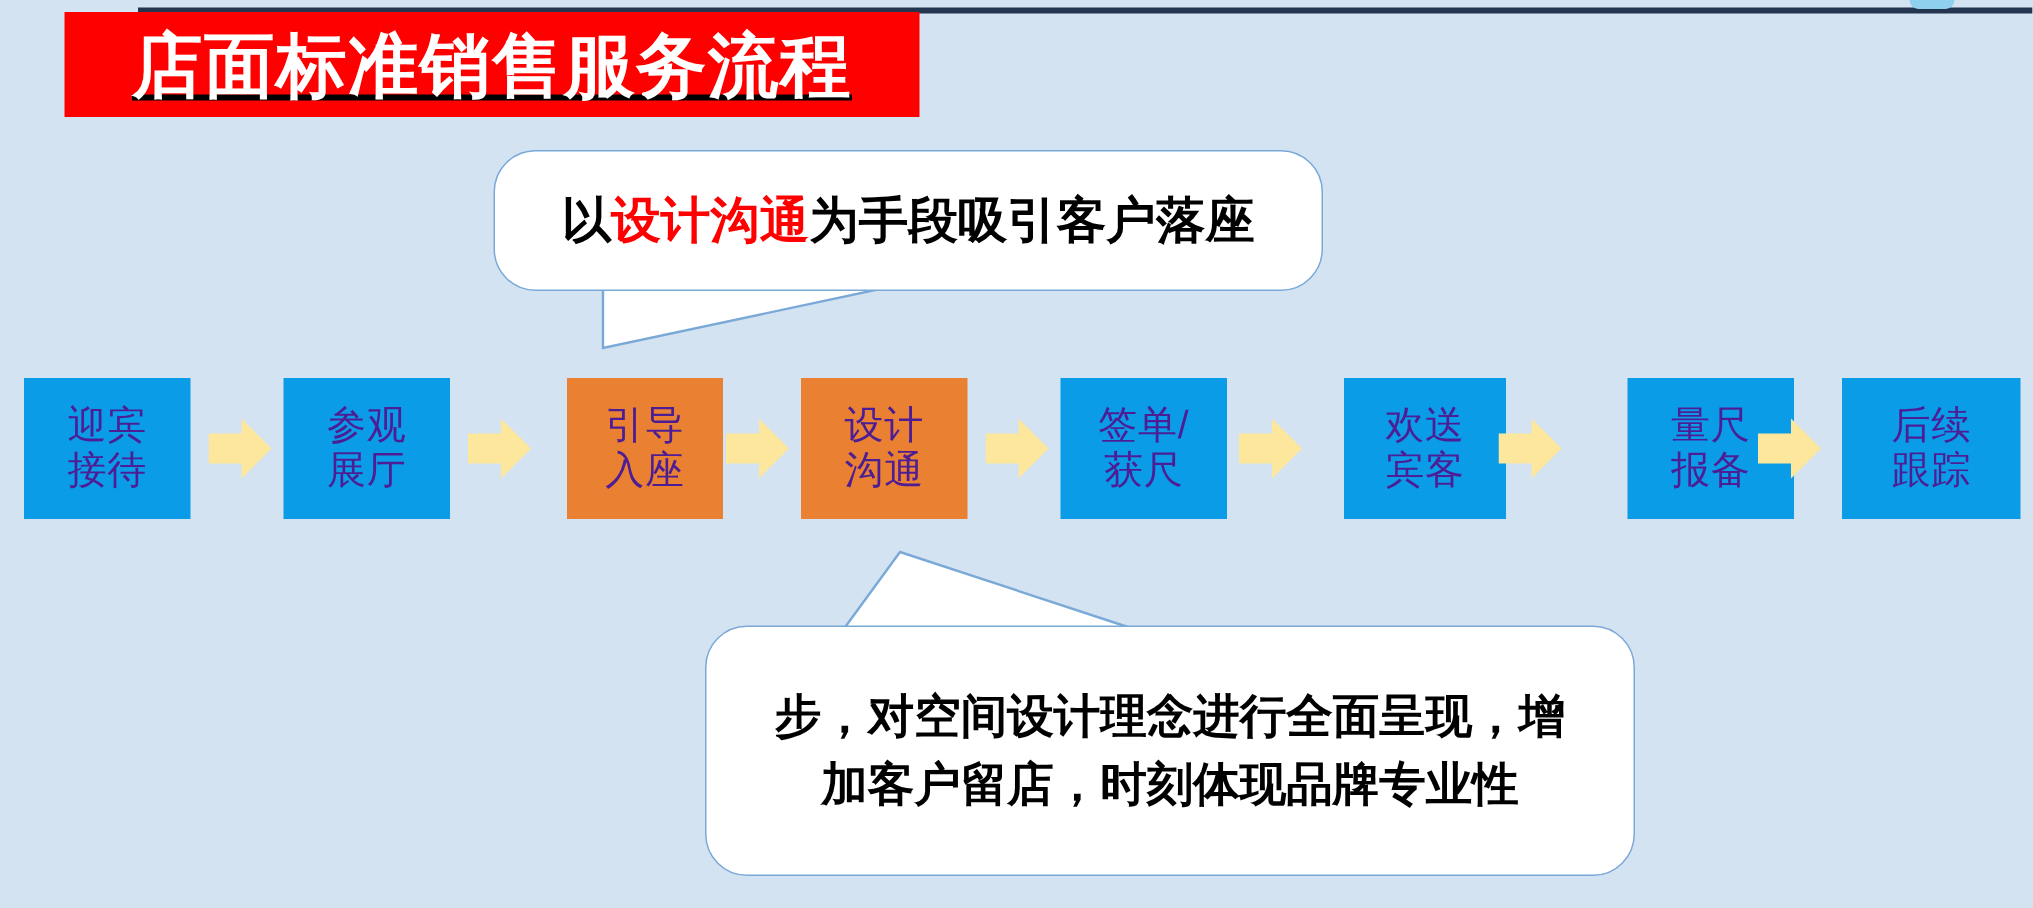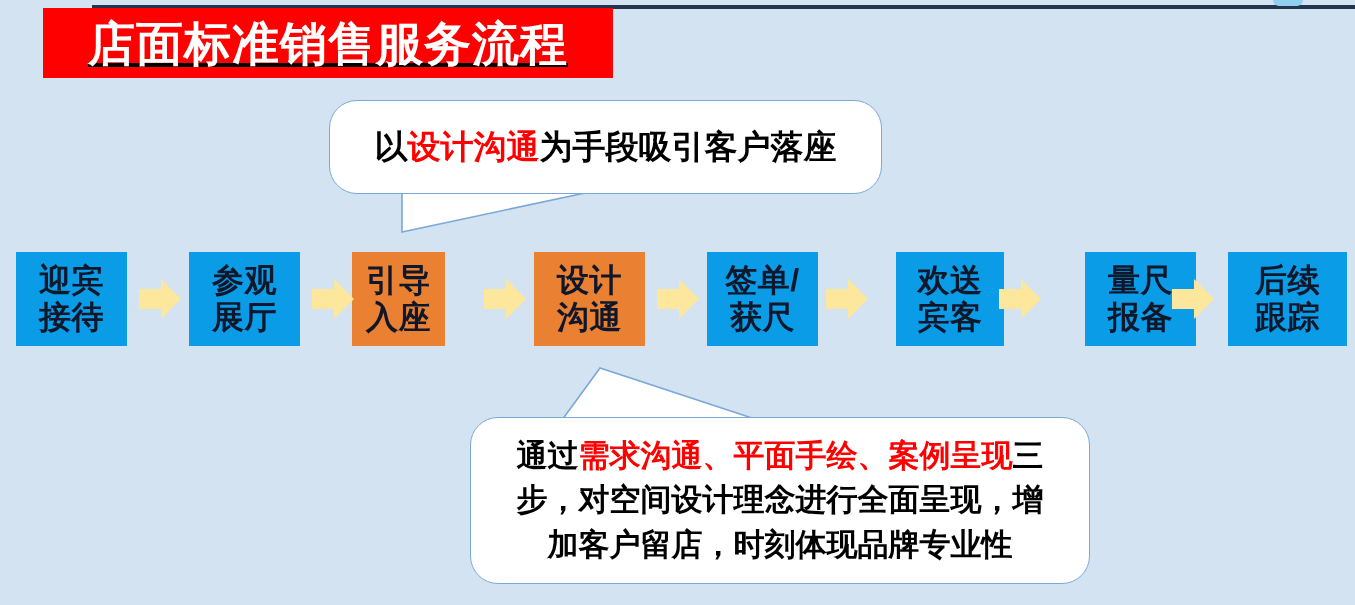--- a/index.html
+++ b/index.html
@@ -108,23 +108,23 @@
     top: 0;
     height: 94px;
     display: flex;
     flex-direction: column;
     align-items: center;
     justify-content: center;
   }
   .step.blue   { background: #0b9ce8; }
   .step.orange { background: #e98032; }
   .step .step-line {
-    color: #0f172a;
-    font-size: 32px;
-    font-weight: bold;
+    color: #4c1d95;
+    font-size: 26px;
+    font-weight: normal;
     line-height: 1.15;
     white-space: nowrap;
     letter-spacing: 0.5px;
   }
 
   .arrow {
     position: absolute;
     top: 26px;
     width: 42px; height: 42px;
   }
@@ -150,21 +150,21 @@
 
 <div id="flow">
     <div class="step blue" style="left: 16px; width: 111px; background: rgb(11, 156, 232);">
       <div class="step-line">迎宾</div>
       <div class="step-line">接待</div>
     </div>
     <div class="step blue" style="left: 189px; width: 111px; background: rgb(11, 156, 232);">
       <div class="step-line">参观</div>
       <div class="step-line">展厅</div>
     </div>
-    <div class="step orange" style="left: 352px; width: 93px; background: rgb(233, 128, 50);">
+    <div class="step orange" style="left: 378px; width: 104px; background: rgb(233, 128, 50);">
       <div class="step-line">引导</div>
       <div class="step-line">入座</div>
     </div>
     <div class="step orange" style="left: 534px; width: 111px; background: rgb(233, 128, 50);">
       <div class="step-line">设计</div>
       <div class="step-line">沟通</div>
     </div>
     <div class="step blue" style="left: 707px; width: 111px; background: rgb(11, 156, 232);">
       <div class="step-line">签单/</div>
       <div class="step-line">获尺</div>
@@ -216,16 +216,15 @@
         <polygon points="0,11 22,11 22,1 42,21 22,41 22,31 0,31" fill="#fce79c"></polygon>
       </svg>
     </div>
   </div>
 
 <svg id="tail-bottom-svg" class="tail-svg" viewBox="0 0 200 62" preserveAspectRatio="none">
   <polygon points="40,8 2,60 198,60" fill="#ffffff" stroke="none"></polygon>
   <polyline points="2,60 40,8 198,60" fill="none" stroke="#7aa9d8" stroke-width="1.6"></polyline>
 </svg>
 <div id="callout-bottom" class="callout">
-  <div class="callout-line"><span style="color: rgb(0, 0, 0);">通过</span><span style="color: rgb(255, 0, 0);">需求沟通、平面手绘、案例呈现</span><span style="color: rgb(0, 0, 0);">三</span></div>
   <div class="callout-line"><span style="color: rgb(0, 0, 0);">步，对空间设计理念进行全面呈现，增</span></div>
   <div class="callout-line"><span style="color: rgb(0, 0, 0);">加客户留店，时刻体现品牌专业性</span></div>
 </div>
 
 </body></html>

